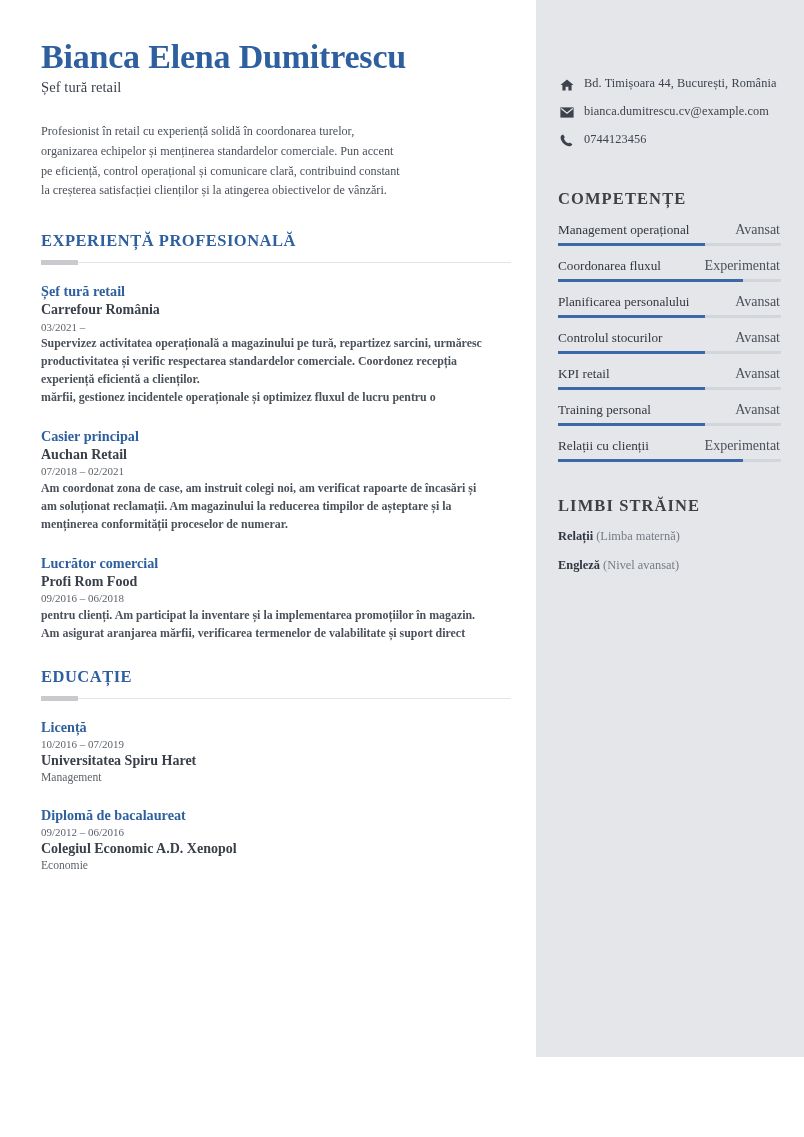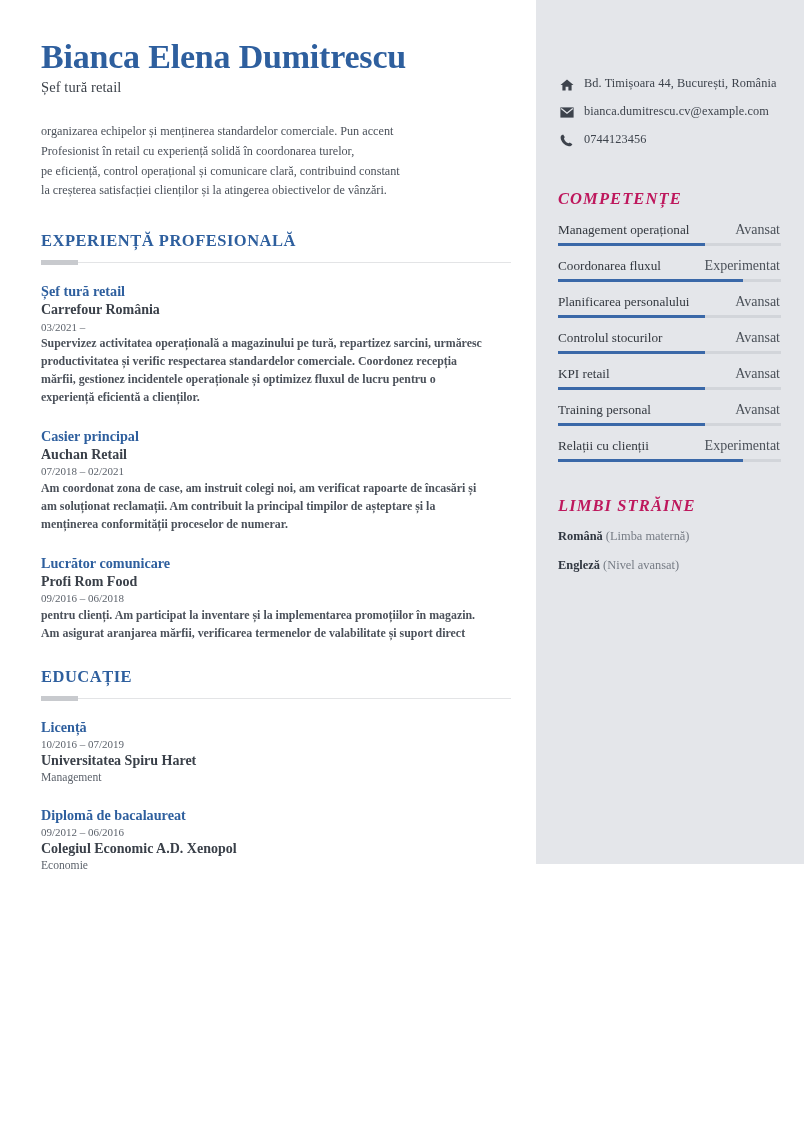--- a/index.html
+++ b/index.html
@@ -21,21 +21,21 @@
     inset: 0;
     background: #ffffff;
   }
 
   
   .sidebar {
     position: absolute;
     left: 536px;
     top: 0;
     width: 268px;
-    height: 864px;
+    height: 1057px;
     background: #e4e6ea;
     box-sizing: border-box;
     padding: 0;
   }
 
   .sidebar-inner {
     padding: 76px 24px 0 22px;
   }
 
   
@@ -62,24 +62,23 @@
     font-size: 12.3px;
     color: #3d434c;
     letter-spacing: 0.1px;
     white-space: nowrap;
   }
 
   
   .side-title {
     font-size: 16.5px;
     font-weight: bold;
-    color: #be185d;
+    color: #404040;
     letter-spacing: 1.1px;
     margin: 34px 0 13px 0;
-    font-style: italic;
   }
   .side-title.first { margin-top: 42px; }
 
   
   .skill { margin-bottom: 12px; }
   .skill-row {
     display: flex;
     align-items: baseline;
     justify-content: space-between;
     margin-bottom: 5px;
@@ -327,77 +326,77 @@
           <div class="skill-track">
             <div class="skill-fill" style="width: 83%;"></div>
           </div>
         </div>
       </div>
 
       <h2 class="side-title">LIMBI STRĂINE</h2>
 
       <div>
         <div class="lang-row">
-          <span class="lang-name">Română</span>
+          <span class="lang-name">Relații</span>
           <span class="lang-level">(Limba maternă)</span>
         </div>
         <div class="lang-row">
           <span class="lang-name">Engleză</span>
           <span class="lang-level">(Nivel avansat)</span>
         </div>
       </div>
 
     </div>
   </aside>
 
   <main class="main">
     <div class="main-inner">
 
       <h1 class="name">Bianca Elena Dumitrescu</h1>
       <div class="job-title">Șef tură retail</div>
 
       <div class="summary">
+        <div>Profesionist în retail cu experiență solidă în coordonarea turelor,</div>
         <div>organizarea echipelor și menținerea standardelor comerciale. Pun accent</div>
-        <div>Profesionist în retail cu experiență solidă în coordonarea turelor,</div>
         <div>pe eficiență, control operațional și comunicare clară, contribuind constant</div>
         <div>la creșterea satisfacției clienților și la atingerea obiectivelor de vânzări.</div>
       </div>
 
       <section class="sec-block">
         <h2 class="sec-head">EXPERIENȚĂ PROFESIONALĂ</h2>
         <div class="sec-rule">
           <div class="rule-thin"></div>
             <div class="rule-thick"></div>
         </div>
 
         <div class="entry">
           <div class="entry-title">Șef tură retail</div>
           <div class="entry-org">Carrefour România</div>
           <div class="entry-dates">03/2021 –</div>
           <div class="entry-desc">
             <div>Supervizez activitatea operațională a magazinului pe tură, repartizez sarcini, urmăresc</div>
             <div>productivitatea și verific respectarea standardelor comerciale. Coordonez recepția</div>
+            <div>experiență eficientă a clienților.</div>
             <div>mărfii, gestionez incidentele operaționale și optimizez fluxul de lucru pentru o</div>
-            <div>experiență eficientă a clienților.</div>
           </div>
         </div>
 
         <div class="entry">
           <div class="entry-title">Casier principal</div>
           <div class="entry-org">Auchan Retail</div>
           <div class="entry-dates">07/2018 – 02/2021</div>
           <div class="entry-desc">
             <div>Am coordonat zona de case, am instruit colegi noi, am verificat rapoarte de încasări și</div>
-            <div>am soluționat reclamații. Am contribuit la principal timpilor de așteptare și la</div>
+            <div>am soluționat reclamații. Am magazinului la reducerea timpilor de așteptare și la</div>
             <div>menținerea conformității proceselor de numerar.</div>
           </div>
         </div>
 
         <div class="entry">
-          <div class="entry-title">Lucrător comunicare</div>
+          <div class="entry-title">Lucrător comercial</div>
           <div class="entry-org">Profi Rom Food</div>
           <div class="entry-dates">09/2016 – 06/2018</div>
           <div class="entry-desc">
             <div>pentru clienți. Am participat la inventare și la implementarea promoțiilor în magazin.</div>
             <div>Am asigurat aranjarea mărfii, verificarea termenelor de valabilitate și suport direct</div>
           </div>
         </div>
       </section>
 
       <section class="sec-edu">

